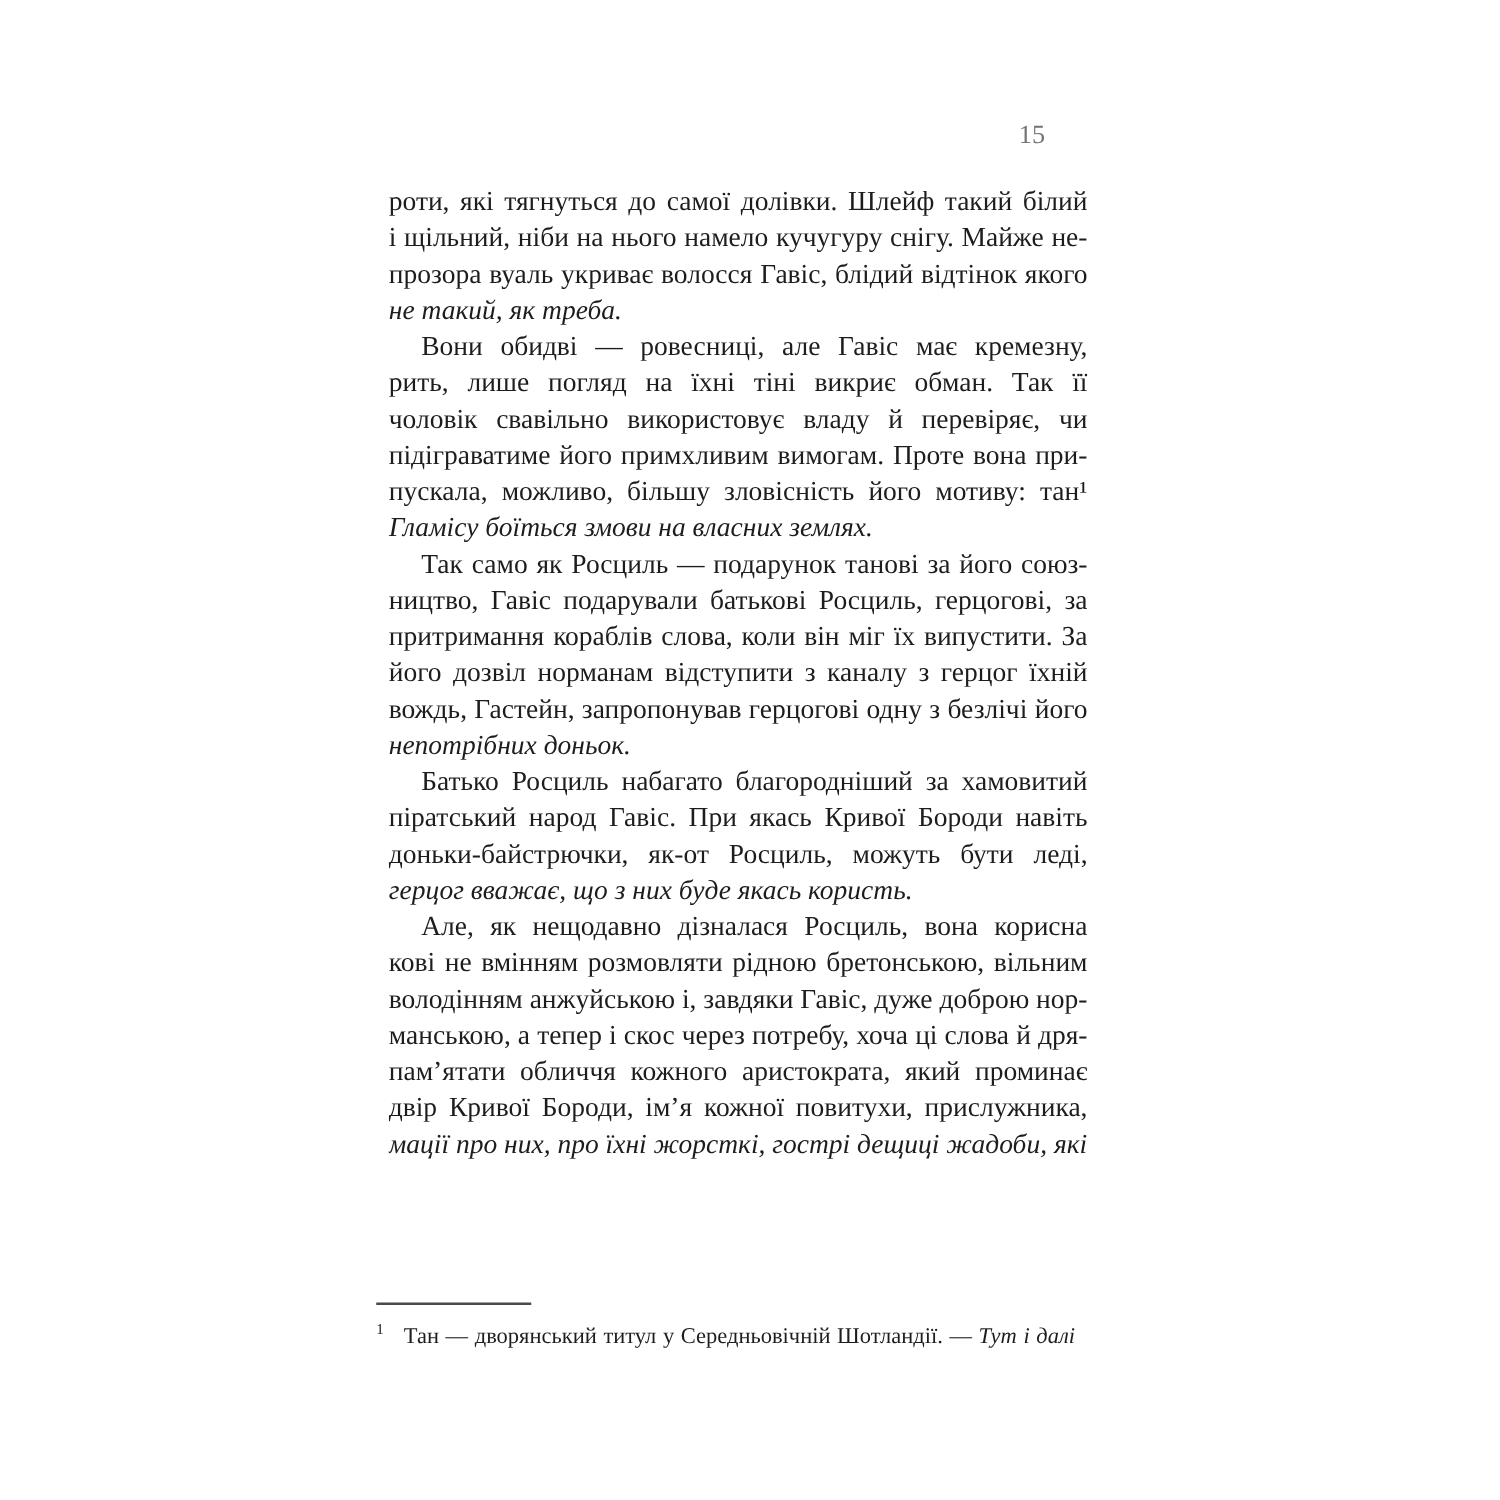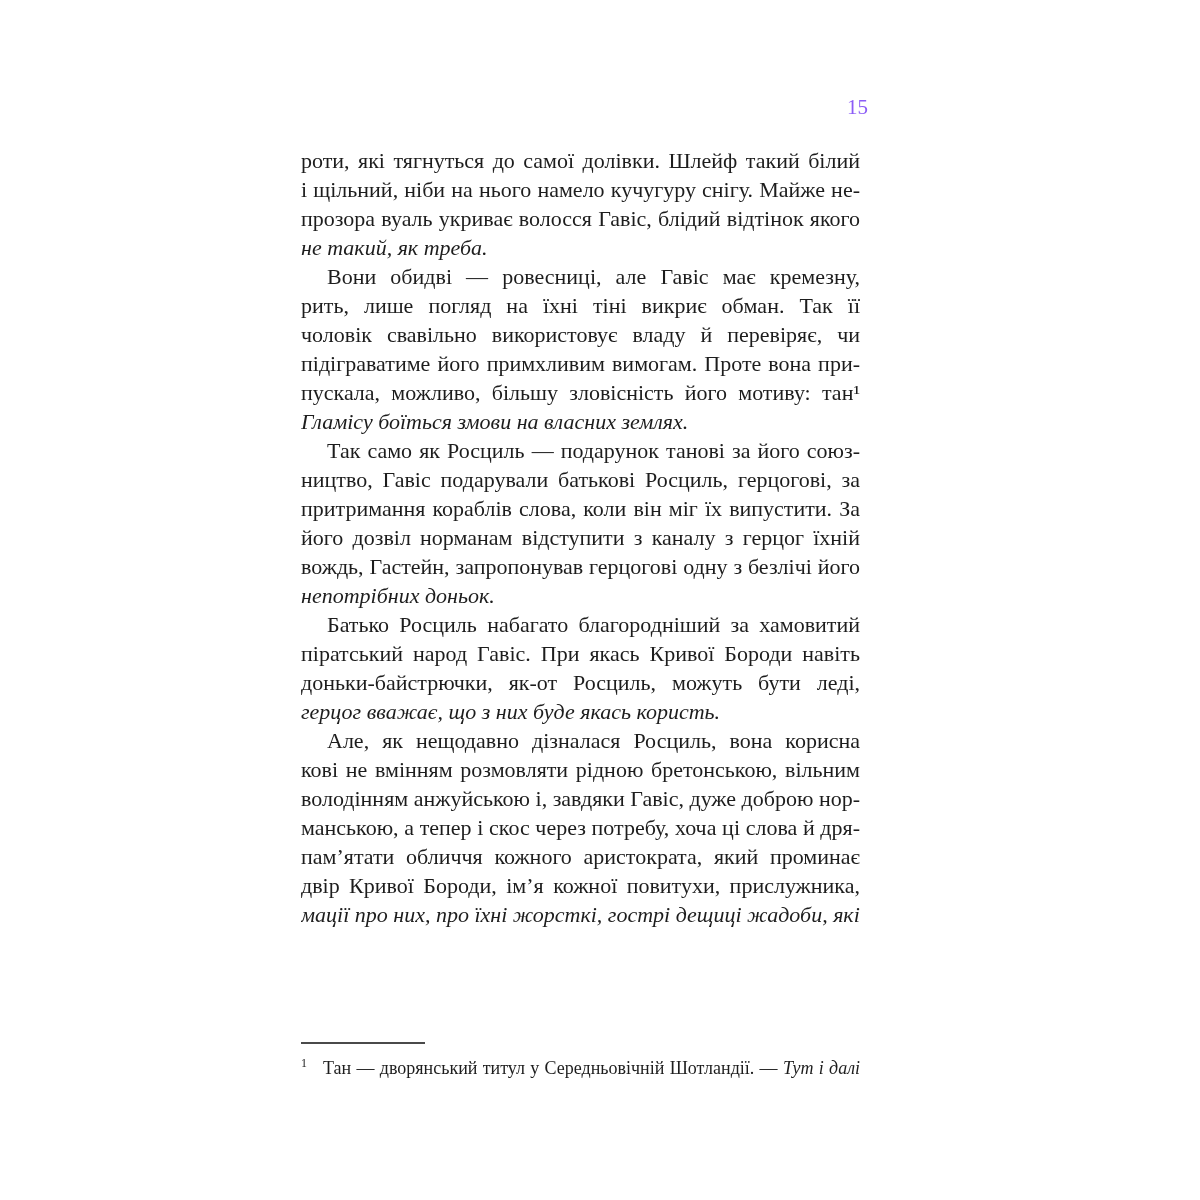--- a/index.html
+++ b/index.html
@@ -12,29 +12,29 @@
     width: 1200px;
     height: 1200px;
     background: #ffffff;
     font-family: "Liberation Serif", serif;
     color: #1d1d1d;
     overflow: hidden;
   }
   .page-number {
     position: absolute;
     top: 95px;
-    right: 332px;
+    right: 364px;
     font-size: 21px;
     line-height: 24px;
-    color: #8b5cf6;
+    color: #737373;
     text-align: center;
   }
   .text-block {
     position: absolute;
-    left: 301px;
+    left: 311px;
     top: 146px;
     width: 559px;
     font-size: 22px;
     line-height: 29px;
   }
   .para {
     margin: 0;
     padding: 0;
   }
   .line {

